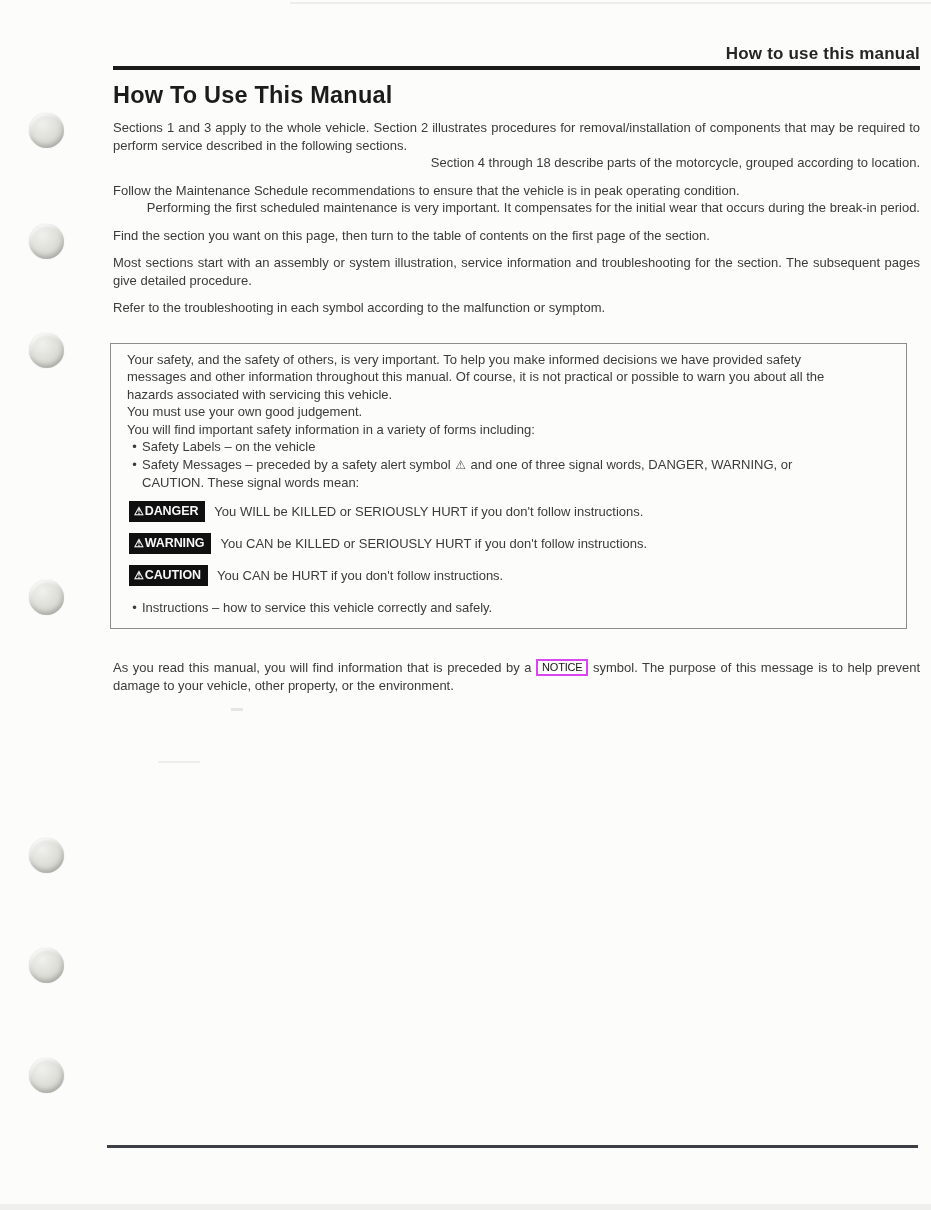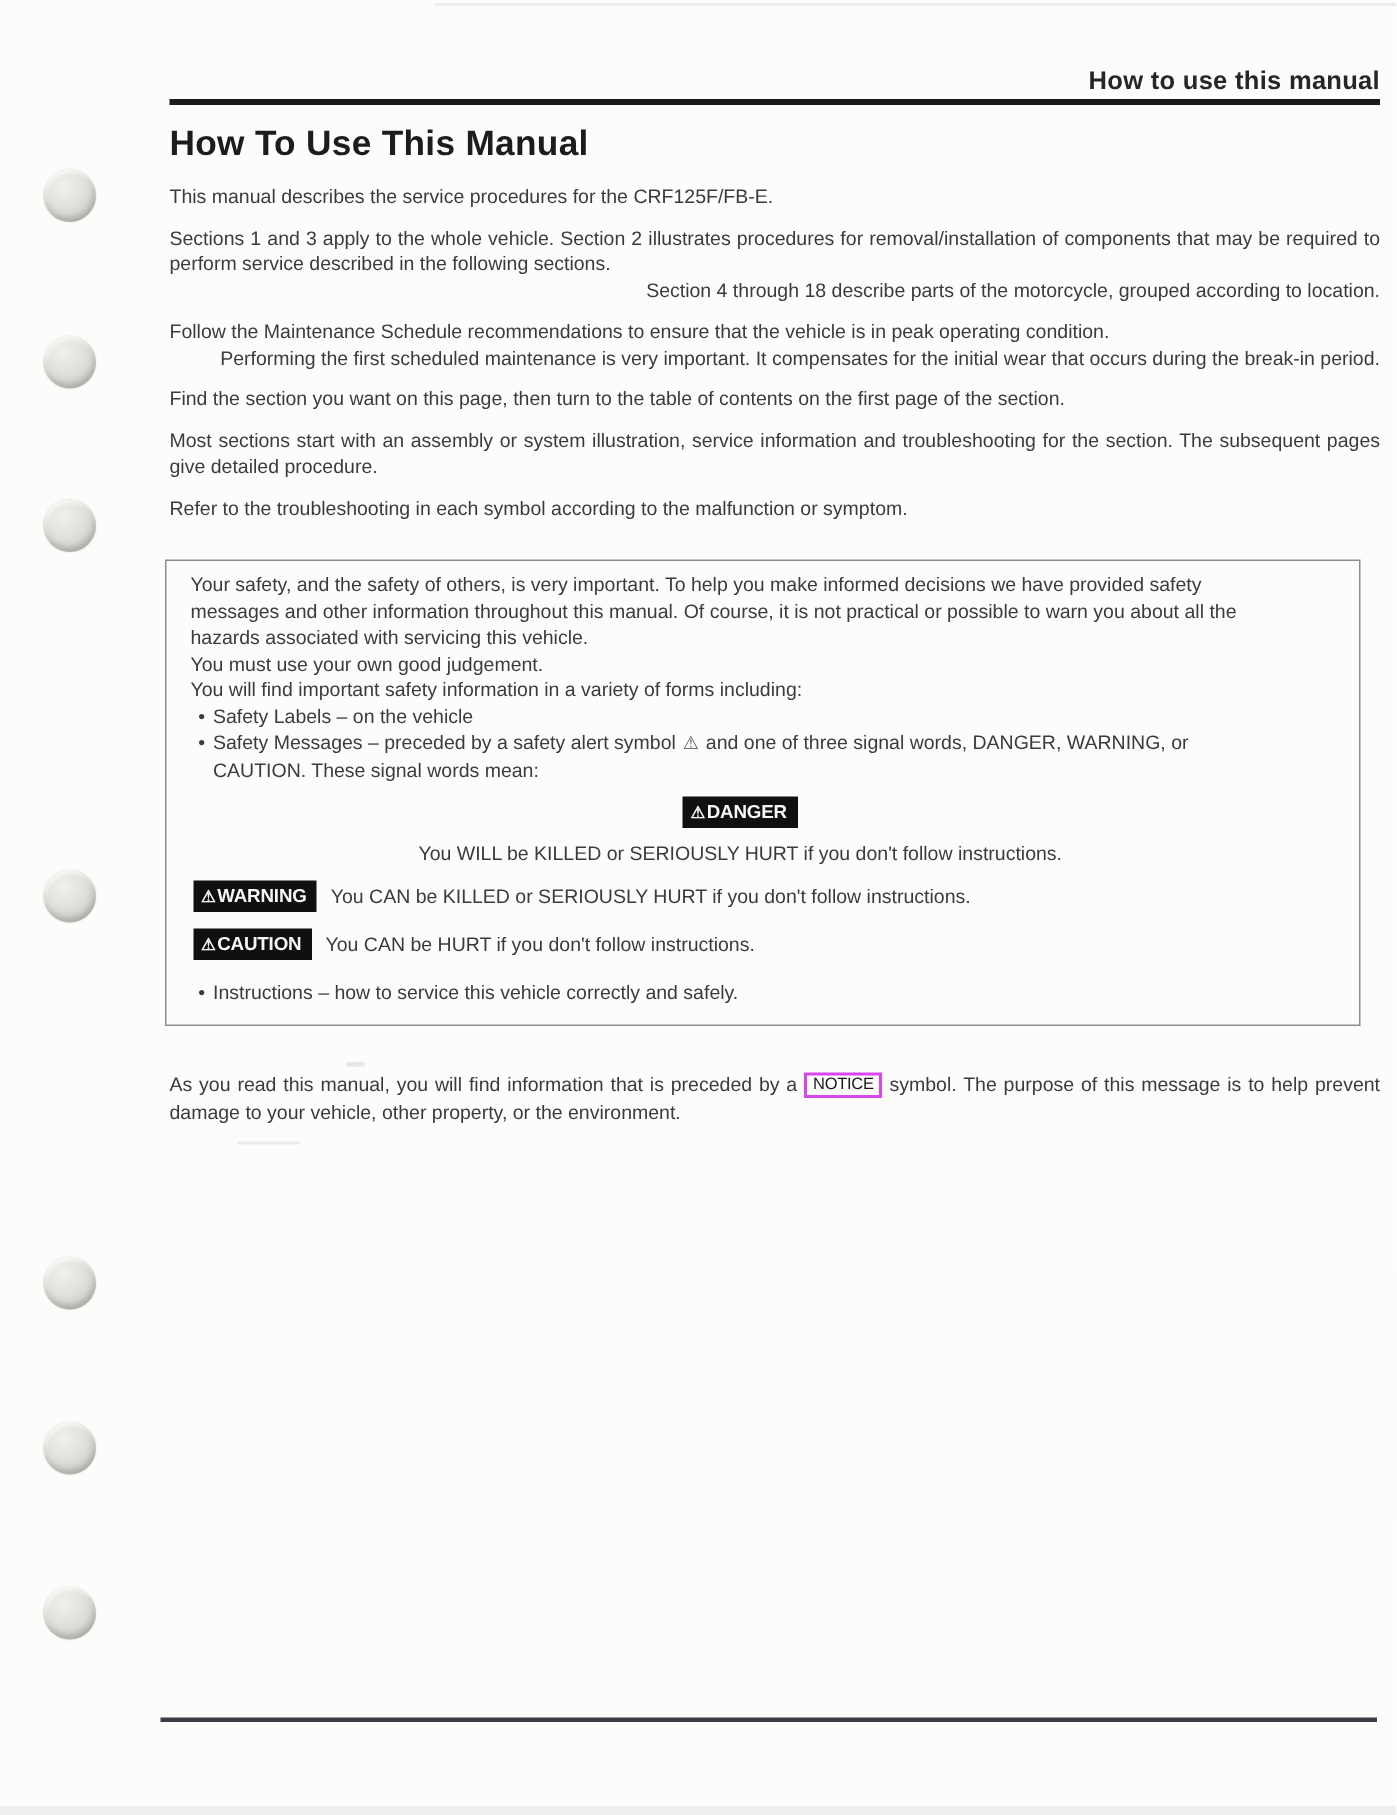--- a/index.html
+++ b/index.html
@@ -45,21 +45,21 @@
     background:#fcfcfb;
   }
   .box-line { margin:0; font-size:13px; line-height:17.5px; color:#3b3b3b; }
   .bullet { display:flex; margin:0; font-size:13px; line-height:17.5px; color:#3b3b3b; }
   .bullet .marker { flex:0 0 15px; text-align:center; }
   .bullet .marker::before { content:"\2022"; }
   .bullet .btext { flex:1; }
   .alert-inline { font-size:12px; color:#4a4a4a; padding:0 1px; }
 
   .signal-row { display:flex; align-items:center; gap:9px; margin:11px 0 0 2px; }
-  .signal-row.first { margin-top:9px;flex-direction:column; }
+  .signal-row.first { margin-top:9px; }
   .signal-badge {
     background:#101010; color:#f7f7f7; font-weight:bold; font-size:12.5px;
     padding:3px 7px 4px 5px; white-space:nowrap; letter-spacing:-0.1px;
   }
   .signal-badge .alert { font-size:11px; margin-right:1px; }
   .signal-text { font-size:13px; color:#3b3b3b;text-align:center; }
   .bullet.last { margin-top:13px; }
 
   .notice-para { margin-top:30px; }
   .notice-badge {
@@ -90,21 +90,20 @@
   <div class="hole" style="top:948px"></div>
   <div class="hole" style="top:1058px"></div>
 
   <div class="content">
 
     <div class="running-header">How to use this manual</div>
     <div class="header-rule"></div>
 
     <h1 class="page-title">How To Use This Manual</h1>
 
-    <p class="para first single">This manual describes the service procedures for the CRF125F/FB-E.</p>
 
     <p class="para">Sections 1 and 3 apply to the whole vehicle. Section 2 illustrates procedures for removal/installation of components that may be required to perform service described in the following sections.</p>
     <p class="para attached">Section 4 through 18 describe parts of the motorcycle, grouped according to location.</p>
 
     <p class="para single">Follow the Maintenance Schedule recommendations to ensure that the vehicle is in peak operating condition.</p>
     <p class="para attached">Performing the first scheduled maintenance is very important. It compensates for the initial wear that occurs during the break-in period.</p>
 
     <p class="para single">Find the section you want on this page, then turn to the table of contents on the first page of the section.</p>
 
     <p class="para">Most sections start with an assembly or system illustration, service information and troubleshooting for the section. The subsequent pages give detailed procedure.</p>

